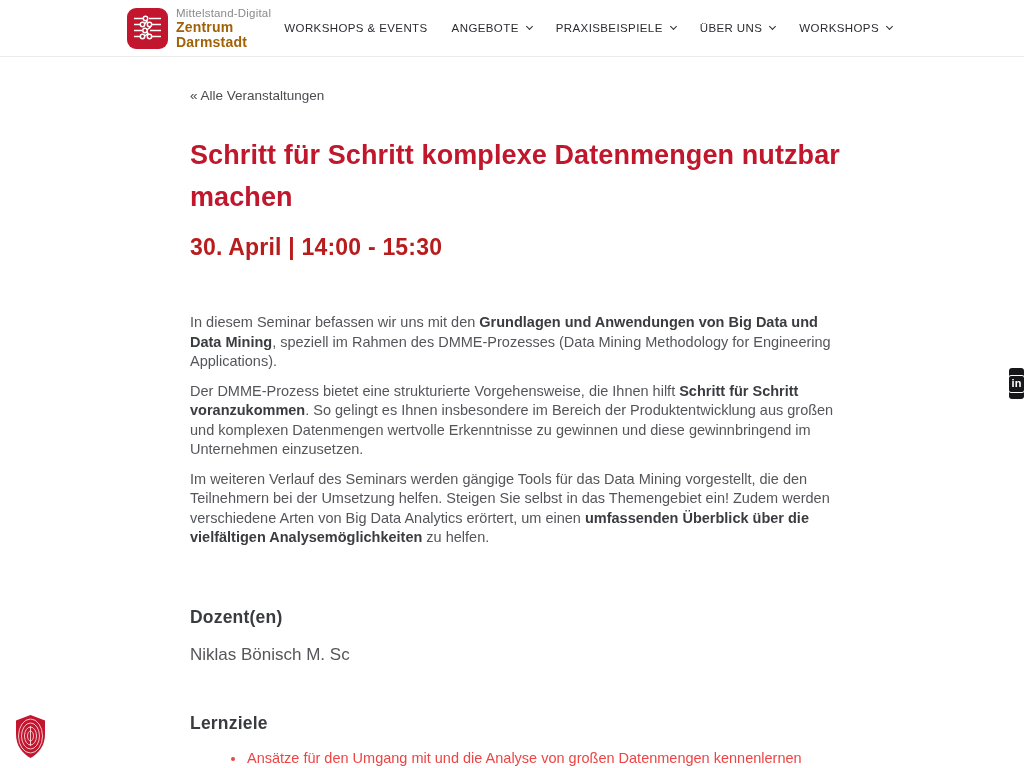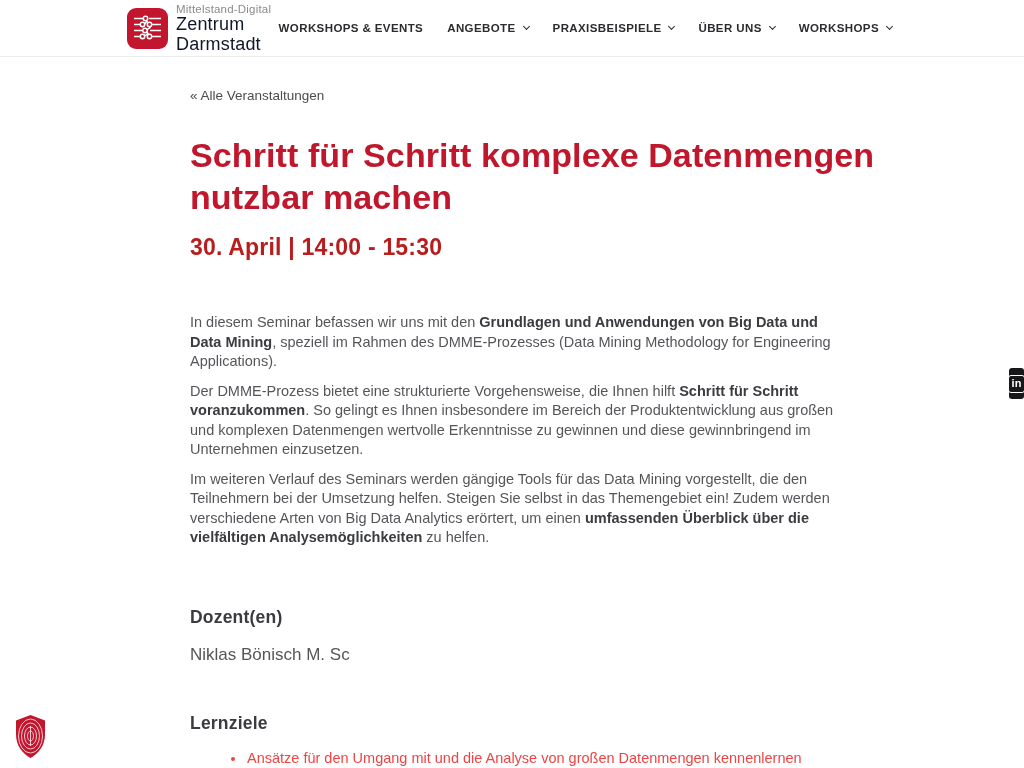--- a/index.html
+++ b/index.html
@@ -19,44 +19,44 @@
     align-items: center;
     justify-content: space-between;
     padding: 0 132px 0 127px;
     border-bottom: 1px solid #ececec;
     background: #fff;
   }
   .logo-group { display: flex; align-items: center; gap: 8px; cursor: pointer; }
   .logo-mark { width: 41px; height: 41px; display: block; }
   .brand-text { display: flex; flex-direction: column; line-height: 1.08; padding-top: 1px; }
   .brand-line1 { font-size: 11.5px; color: #8a8a8e; font-weight: 400; letter-spacing: 0.2px; }
-  .brand-line2, .brand-line3 { font-size: 18px; color: #0f172a; font-weight: 400; letter-spacing: 0.2px; }
+  .brand-line2, .brand-line3 { font-size: 14px; color: #a16207; font-weight: 700; letter-spacing: 0.2px; }
 
   .main-nav { display: flex; align-items: center; gap: 24px; }
   .nav-item {
     display: flex; align-items: center;
-    font-size: 11.5px; font-weight: 700; letter-spacing: 0.4px;
+    font-size: 11.5px; font-weight: 400; letter-spacing: 0.4px;
     color: #2b2c30; cursor: pointer; white-space: nowrap;
   }
   .chev {
     width: 5px; height: 5px;
     border-right: 1.6px solid #2b2c30;
     border-bottom: 1.6px solid #2b2c30;
     transform: rotate(45deg);
     margin-left: 8px; margin-top: -3px;
     display: inline-block;
   }
 
   
   .content { padding: 29px 0 0 190px; width: 860px; }
   .back-link { font-size: 13.5px; color: #4b4c50; cursor: pointer; display: inline-block; }
   .page-title {
     margin-top: 30px;
     width: 700px;
-    font-size: 34px;
+    font-size: 27px;
     line-height: 42px;
     font-weight: 600;
     color: #c0172d;
     letter-spacing: 0.1px;
   }
   .event-datetime {
     margin-top: 16px;
     font-size: 23px;
     font-weight: 700;
     color: #b91c1c;

